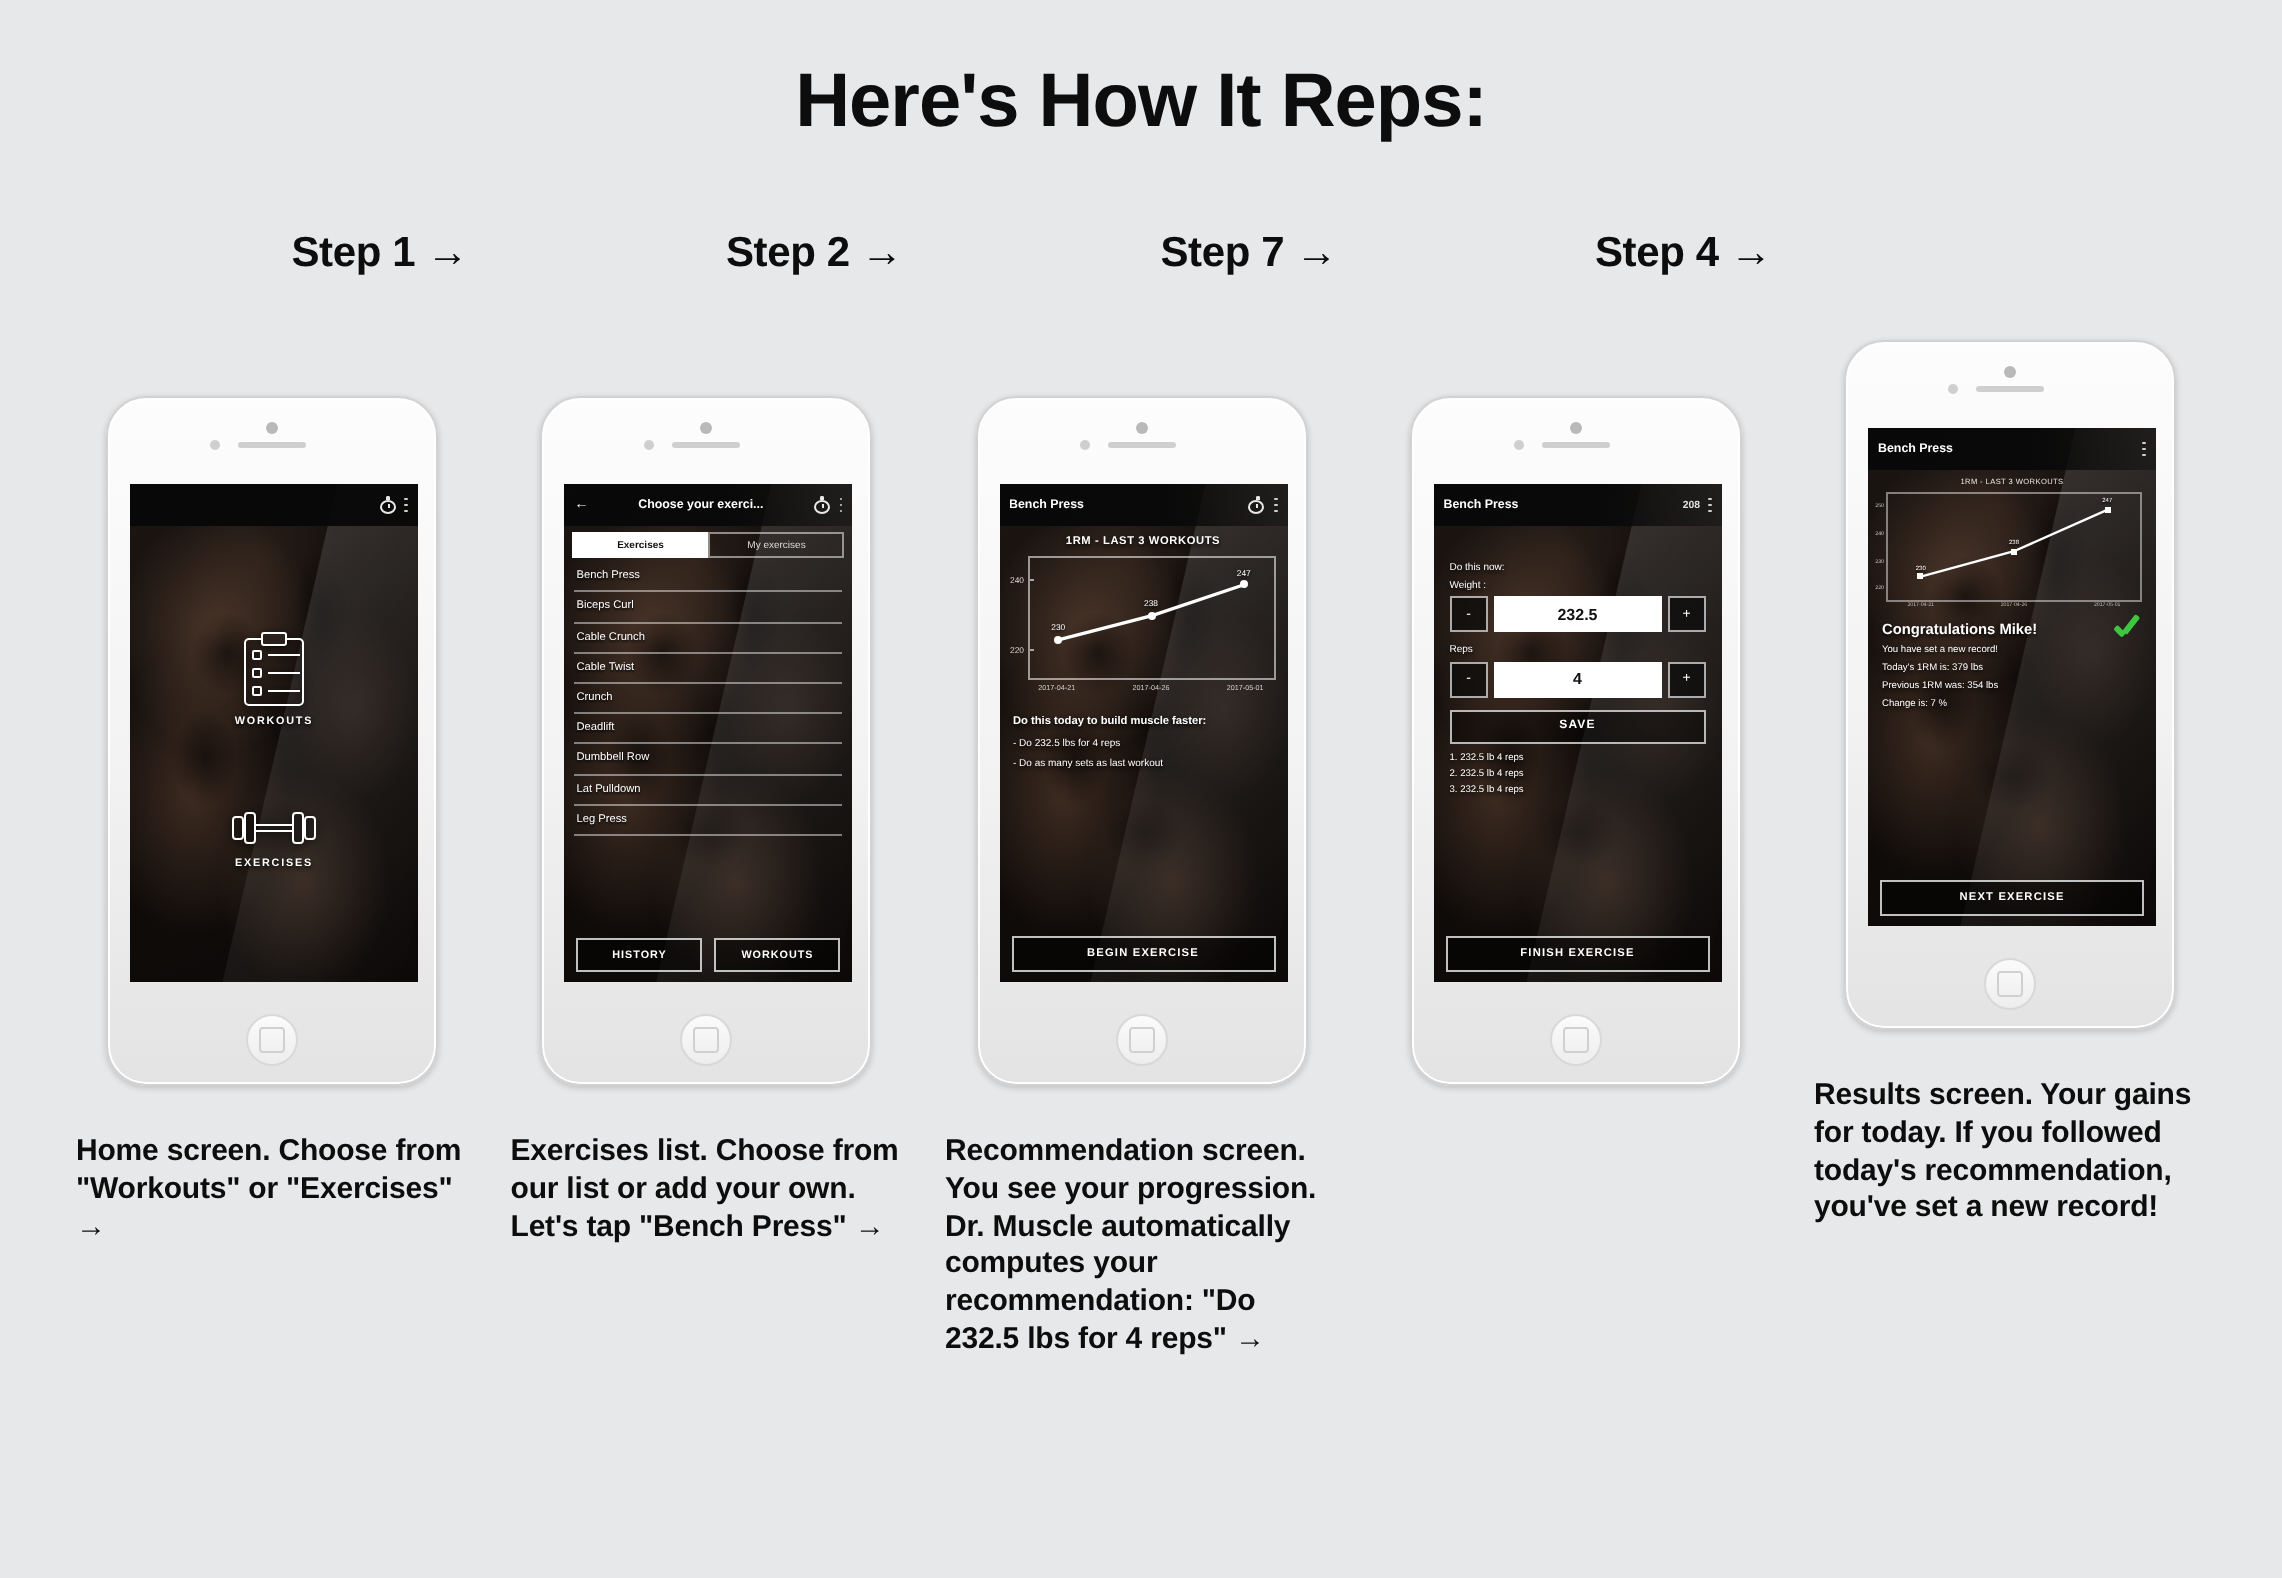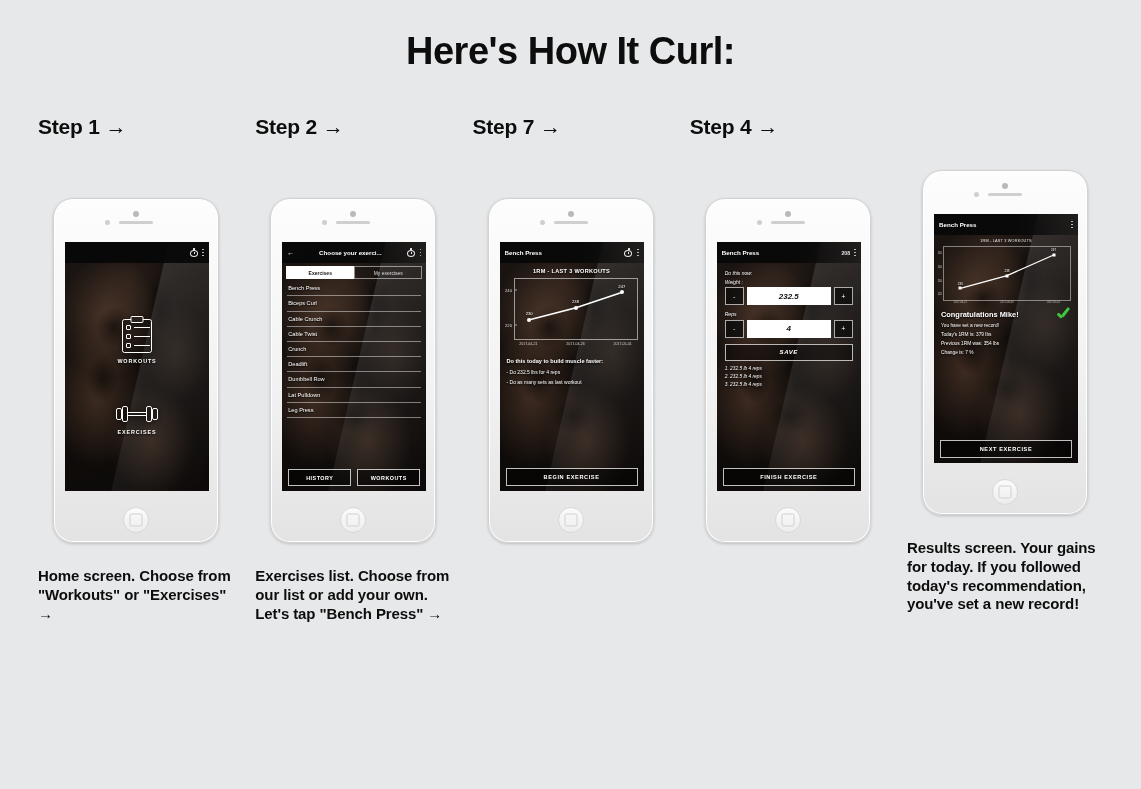--- a/index.html
+++ b/index.html
@@ -23,21 +23,21 @@
   .columns{
     display:flex;
     justify-content:space-between;
     padding:0 38px;
     margin-top:42px;
   }
   .col{ width:196px; }
   .step-head{
     font-size:21px;
     font-weight:bold;
-    text-align:left;
+    text-align:right;
     height:28px;
     letter-spacing:-0.2px;
   }
   
   .phone-wrap{ margin-top:55px; display:flex; justify-content:center; }
   .phone{
     position:relative;
     width:166px;
     height:345px;
     border-radius:20px;
@@ -201,21 +201,21 @@
   .xticks{ position:relative; margin:2px 6px 0 14px; height:8px; }
   .xtick{ position:absolute; transform:translateX(-50%); font-size:3.6px; color:#cfcfcf; white-space:nowrap; }
   .dp{ position:absolute; width:4px;height:4px;border-radius:50%;background:#fff; transform:translate(-50%,-50%); }
   .dplabel{ position:absolute; font-size:4.2px; color:#fff; transform:translate(-50%,-100%); white-space:nowrap;
     text-shadow:0 1px 2px #000;}
   .reco{ margin:8px 7px 0 7px; }
   .reco-title{ font-size:5.6px; font-weight:bold; text-shadow:0 1px 2px #000; }
   .reco-line{ font-size:5px; margin-top:4.5px; text-shadow:0 1px 2px #000; }
 
   
-  .set-body{ padding:7px 8px 0 8px;font-style:italic; }
+  .set-body{ padding:18px 8px 0 8px; }
   .set-lbl{ font-size:5px; margin-bottom:2.5px; text-shadow:0 1px 2px #000; }
   .stepper{ display:flex; align-items:stretch; gap:3px; margin-bottom:6px; }
   .step-btn{
     width:19px; border:.7px solid rgba(255,255,255,.65); background:rgba(10,10,10,.7);
     display:flex;align-items:center;justify-content:center; font-size:7px; color:#fff;
   }
   .step-val{
     flex:1; background:#fff; color:#111; font-size:8px; font-weight:bold;
     display:flex;align-items:center;justify-content:center; padding:4.5px 0;
   }
@@ -254,21 +254,21 @@
     font-size:15px;
     font-weight:bold;
     line-height:1.25;
     letter-spacing:-0.1px;
   }
   svg.line-svg{ position:absolute; inset:0; width:100%; height:100%; overflow:visible; }
 </style>
 </head>
 <body>
 
-<h1 class="page-title">Here's How It Curl:</h1>
+<h1 class="page-title">Here's How It Reps:</h1>
 
 <div class="columns">
 
   <div class="col">
     <div class="step-head">Step 1 →</div>
     <div class="phone-wrap">
       <div class="phone">
         <div class="topcam"></div>
         <div class="frontcam"></div>
         <div class="speaker"></div>
@@ -429,20 +429,21 @@
               <div class="reco-title">Do this today to build muscle faster:</div>
               <div class="reco-line">- Do 232.5 lbs for 4 reps</div>
               <div class="reco-line">- Do as many sets as last workout</div>
             </div>
             <div class="btn-wide">BEGIN EXERCISE</div>
           </div>
         </div>
         <div class="home-btn"></div>
       </div>
     </div>
+    <div class="caption">Recommendation screen. You see your progression. Dr. Muscle automatically computes your recommendation: "Do 232.5 lbs for 4 reps" →</div>
   </div>
 
   <div class="col">
     <div class="step-head">Step 4 →</div>
     <div class="phone-wrap">
       <div class="phone">
         <div class="topcam"></div>
         <div class="frontcam"></div>
         <div class="speaker"></div>
         <div class="screen">

